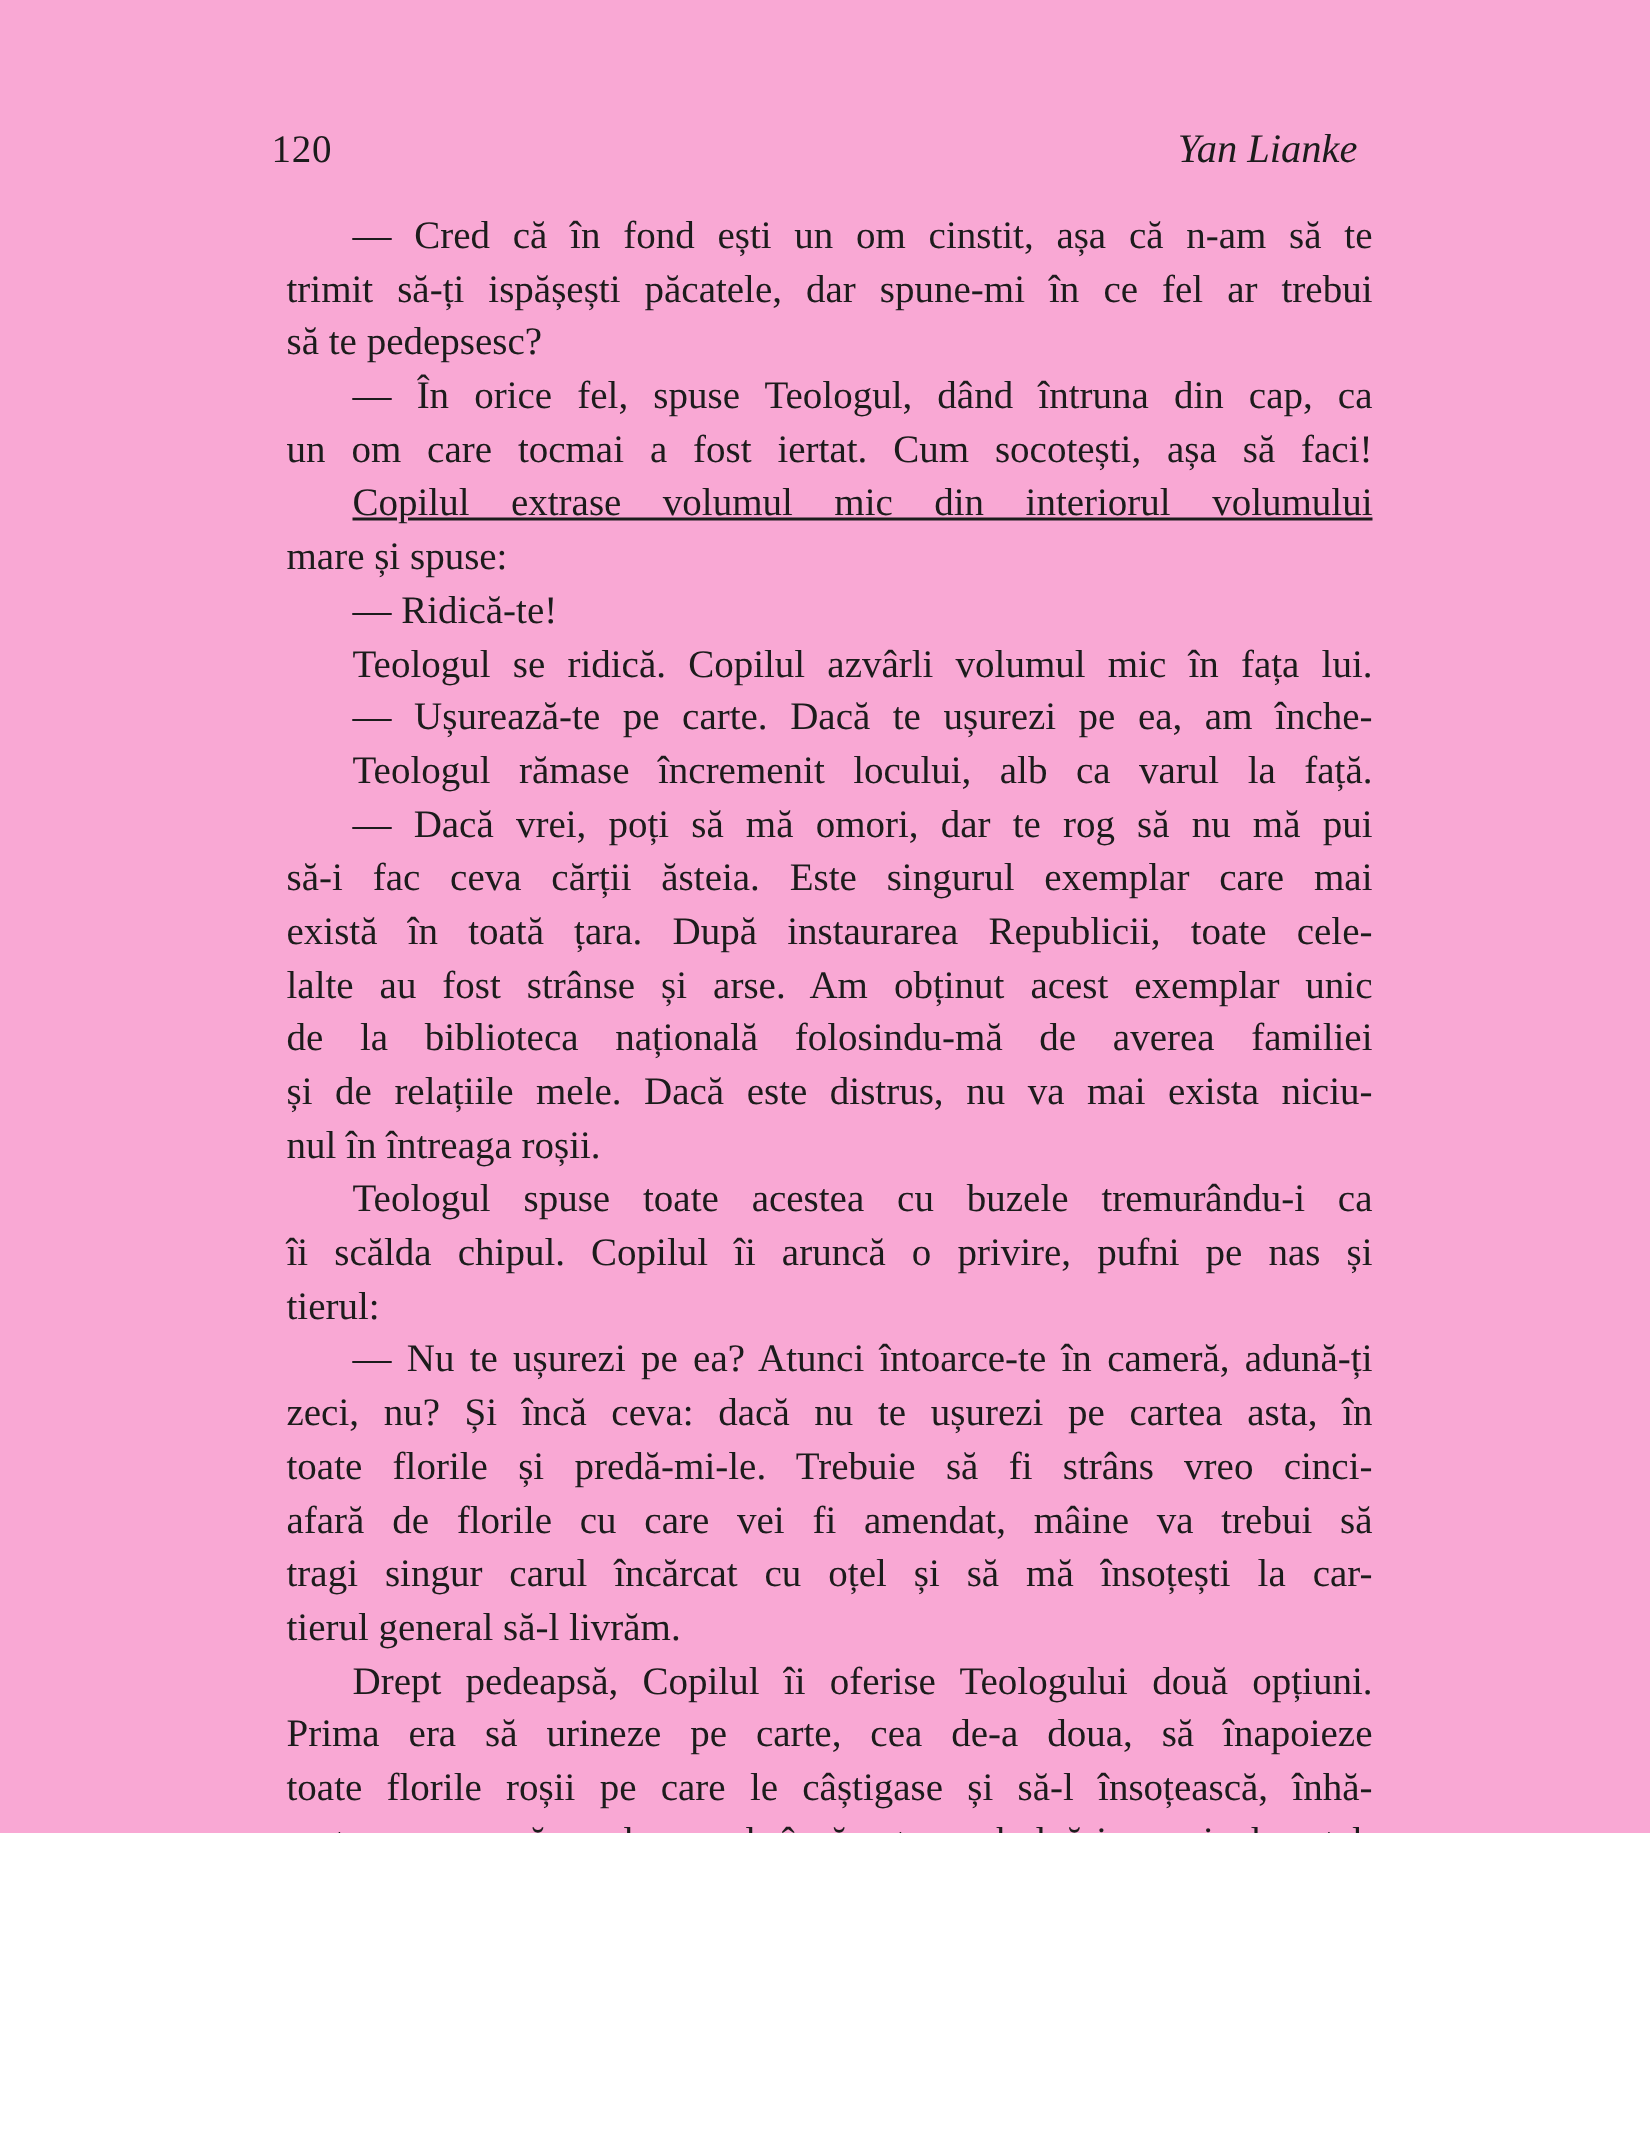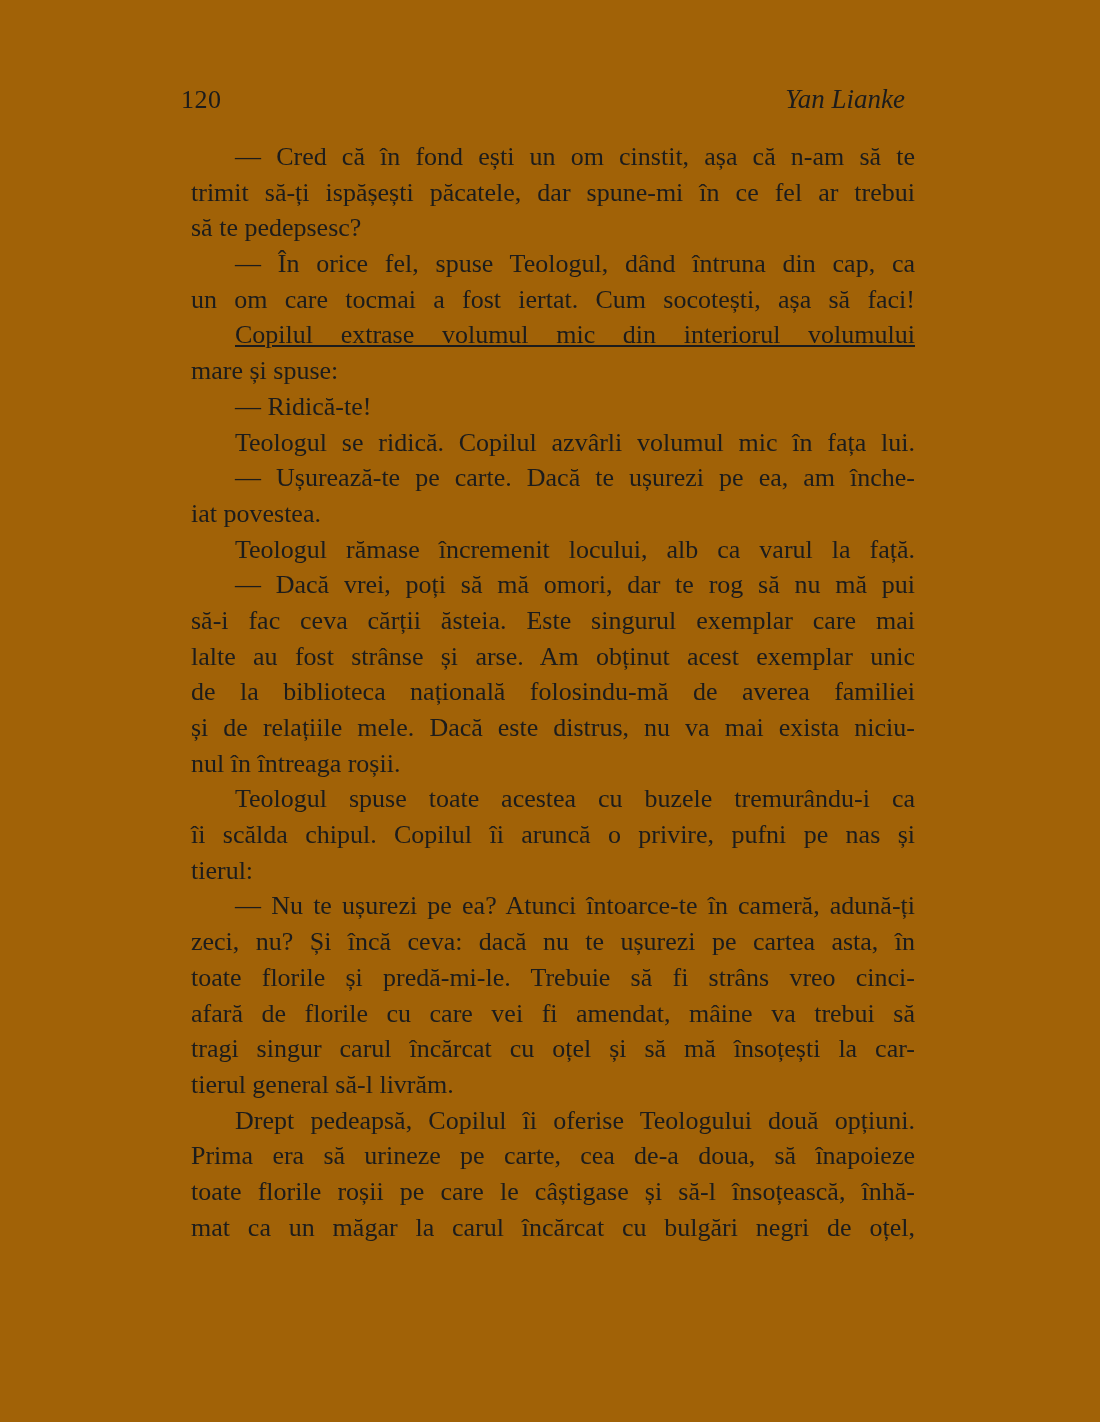--- a/index.html
+++ b/index.html
@@ -3,22 +3,22 @@
 <meta charset="utf-8">
 <style>
   html, body {
     margin: 0;
     padding: 0;
     background: #ffffff;
   }
   .page {
     position: relative;
     width: 1100px;
-    height: 1422px;
-    background: #a16207;
+    height: 1222px;
+    background: #f9a8d4;
     overflow: hidden;
     font-family: "Liberation Serif", "DejaVu Serif", serif;
     color: #1c1c1c;
   }
   .running-header {
     position: absolute;
     left: 181px;
     top: 84px;
     width: 724px;
     display: flex;
@@ -74,28 +74,28 @@
         <div class="line"><span>mare și spuse:</span></div>
       </div>
       <div class="para">
         <div class="line ind"><span>— Ridică-te!</span></div>
       </div>
       <div class="para">
         <div class="line ind j"><span style="word-spacing: 8.28472px;">Teologul se ridică. Copilul azvârli volumul mic în fața lui.</span></div>
       </div>
       <div class="para">
         <div class="line ind j"><span style="word-spacing: 8.52344px;">— Ușurează-te pe carte. Dacă te ușurezi pe ea, am înche-</span></div>
-        <div class="line"><span>iat povestea.</span></div>
       </div>
       <div class="para">
         <div class="line ind j"><span style="word-spacing: 12.4922px;">Teologul rămase încremenit locului, alb ca varul la față.</span></div>
       </div>
       <div class="para">
         <div class="line ind j"><span style="word-spacing: 8.26442px;">— Dacă vrei, poți să mă omori, dar te rog să nu mă pui</span></div>
         <div class="line j"><span style="word-spacing: 13.3906px;">să-i fac ceva cărții ăsteia. Este singurul exemplar care mai</span></div>
+        <div class="line j"><span style="word-spacing: 13.6172px;">există în toată țara. După instaurarea Republicii, toate cele-</span></div>
         <div class="line j"><span style="word-spacing: 10.8125px;">lalte au fost strânse și arse. Am obținut acest exemplar unic</span></div>
         <div class="line j"><span style="word-spacing: 17.9308px;">de la biblioteca națională folosindu-mă de averea familiei</span></div>
         <div class="line j"><span style="word-spacing: 8.51847px; text-align: center;">și de relațiile mele. Dacă este distrus, nu va mai exista niciu-</span></div>
         <div class="line"><span>nul în întreaga roșii.</span></div>
       </div>
       <div class="para">
         <div class="line ind j"><span style="word-spacing: 15.4152px;">Teologul spuse toate acestea cu buzele tremurându-i ca</span></div>
         <div class="line j"><span style="word-spacing: 10.875px;">îi scălda chipul. Copilul îi aruncă o privire, pufni pe nas și</span></div>
         <div class="line"><span>tierul:</span></div>
       </div>

